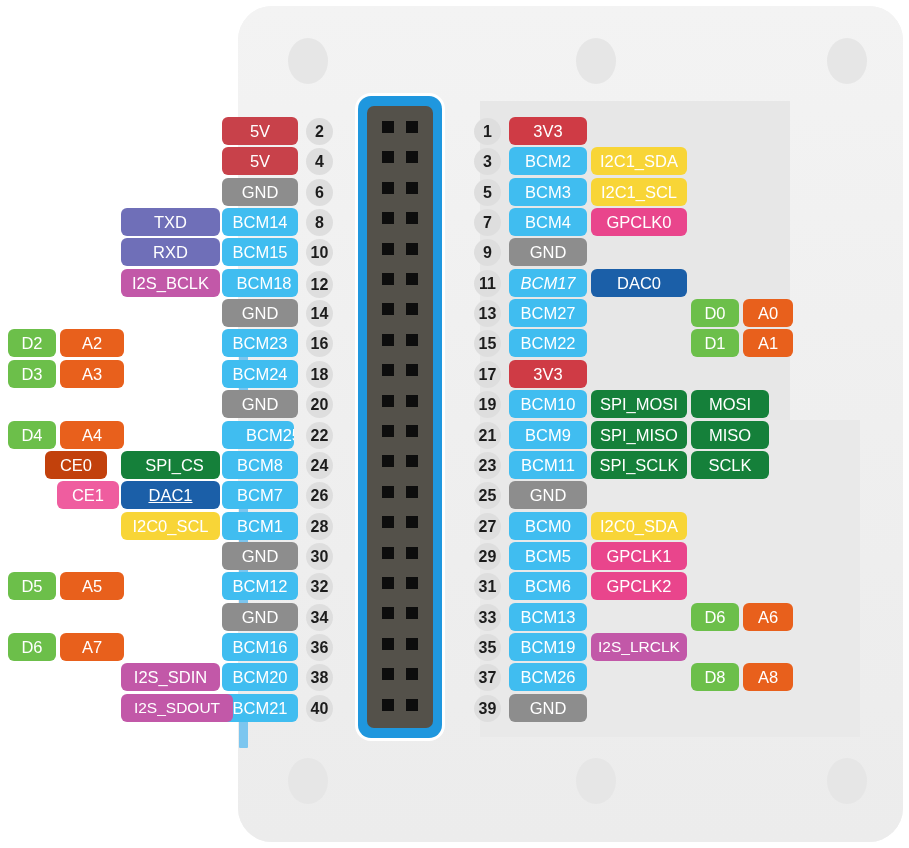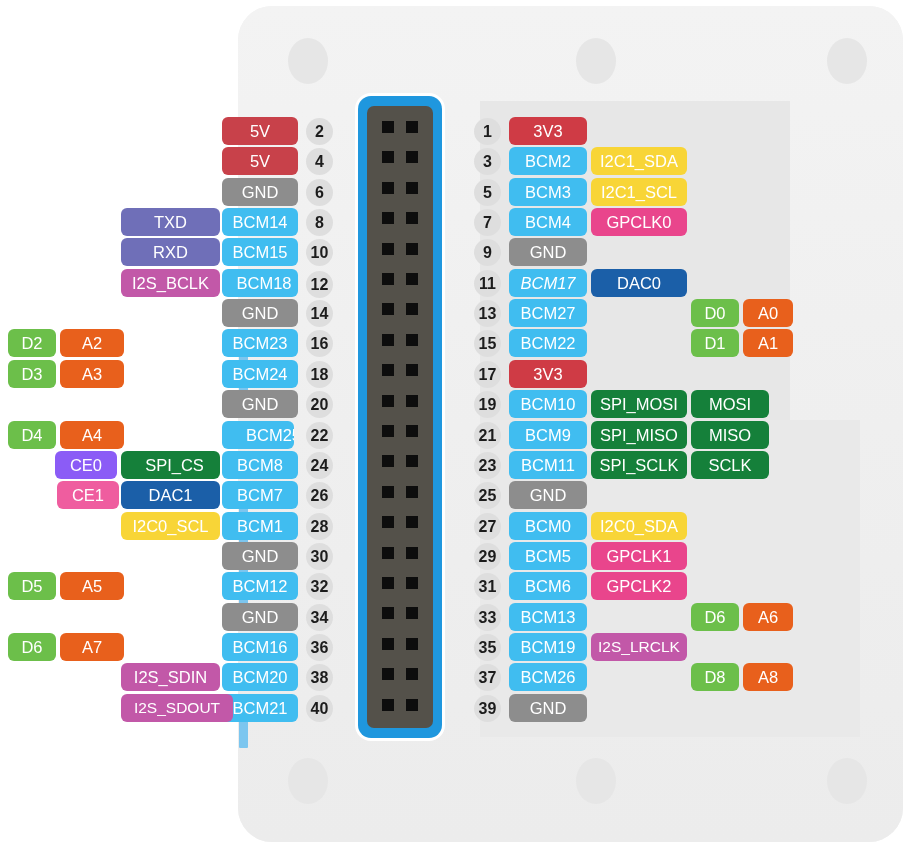--- a/index.html
+++ b/index.html
@@ -220,24 +220,24 @@
       <div class="chip" style="left: 60px; width: 64px; top: 359.8px; background: rgb(232, 96, 28);">A3</div>
       <div class="pinnum" style="left: 306px; top: 360.8px;">18</div>
       <div class="chip" style="left: 222px; width: 76px; top: 390.15px; background: rgb(141, 141, 141);">GND</div>
       <div class="pinnum" style="left: 306px; top: 391.15px;">20</div>
       <div class="chip" style="left: 222px; width: 72px; top: 420.5px; background: rgb(64, 189, 240); padding-left: 24px;">BCM25</div>
       <div class="chip" style="left: 8px; width: 48px; top: 420.5px; background: rgb(108, 191, 74);">D4</div>
       <div class="chip" style="left: 60px; width: 64px; top: 420.5px; background: rgb(232, 96, 28);">A4</div>
       <div class="pinnum" style="left: 306px; top: 421.5px;">22</div>
       <div class="chip" style="left: 222px; width: 76px; top: 450.85px; background: rgb(64, 189, 240);">BCM8</div>
       <div class="chip" style="left: 121px; width: 99px; top: 450.85px; background: rgb(21, 128, 58); padding-left: 8px;">SPI_CS</div>
-      <div class="chip" style="left: 55px; width: 62px; top: 450.85px; background: #8b5cf6;">CE0</div>
+      <div class="chip" style="left: 45px; width: 62px; top: 450.85px; background: #c2410c;">CE0</div>
       <div class="pinnum" style="left: 306px; top: 451.85px;">24</div>
       <div class="chip" style="left: 222px; width: 76px; top: 481.2px; background: rgb(64, 189, 240);">BCM7</div>
-      <div class="chip" style="left: 121px; width: 99px; top: 481.2px; background: rgb(27, 95, 168);">DAC1</div>
+      <div class="chip" style="left: 121px; width: 99px; top: 481.2px; background: rgb(27, 95, 168); text-decoration: underline;">DAC1</div>
       <div class="chip" style="left: 57px; width: 62px; top: 481.2px; background: rgb(239, 93, 159);">CE1</div>
       <div class="pinnum" style="left: 306px; top: 482.2px;">26</div>
       <div class="chip" style="left: 222px; width: 76px; top: 511.55px; background: rgb(64, 189, 240);">BCM1</div>
       <div class="chip" style="left: 121px; width: 99px; top: 511.55px; background: rgb(248, 213, 55);">I2C0_SCL</div>
       <div class="pinnum" style="left: 306px; top: 512.55px;">28</div>
       <div class="chip" style="left: 222px; width: 76px; top: 541.9px; background: rgb(141, 141, 141);">GND</div>
       <div class="pinnum" style="left: 306px; top: 542.9px;">30</div>
       <div class="chip" style="left: 222px; width: 76px; top: 572.25px; background: rgb(64, 189, 240);">BCM12</div>
       <div class="chip" style="left: 8px; width: 48px; top: 572.25px; background: rgb(108, 191, 74);">D5</div>
       <div class="chip" style="left: 60px; width: 64px; top: 572.25px; background: rgb(232, 96, 28);">A5</div>

